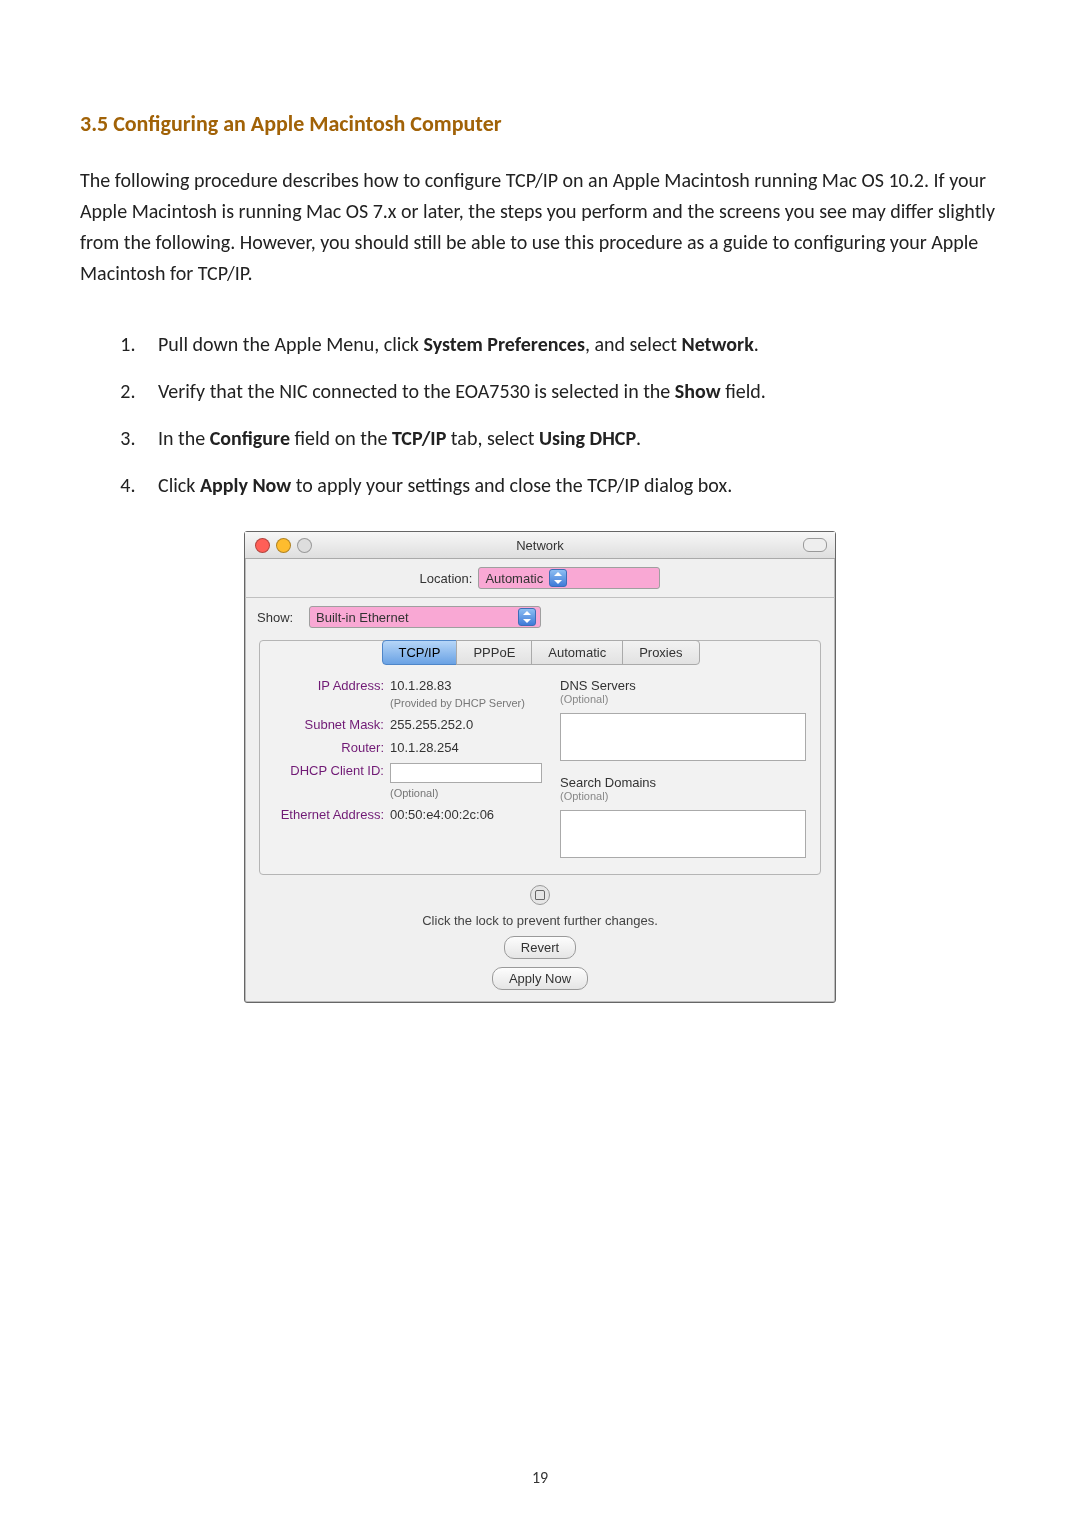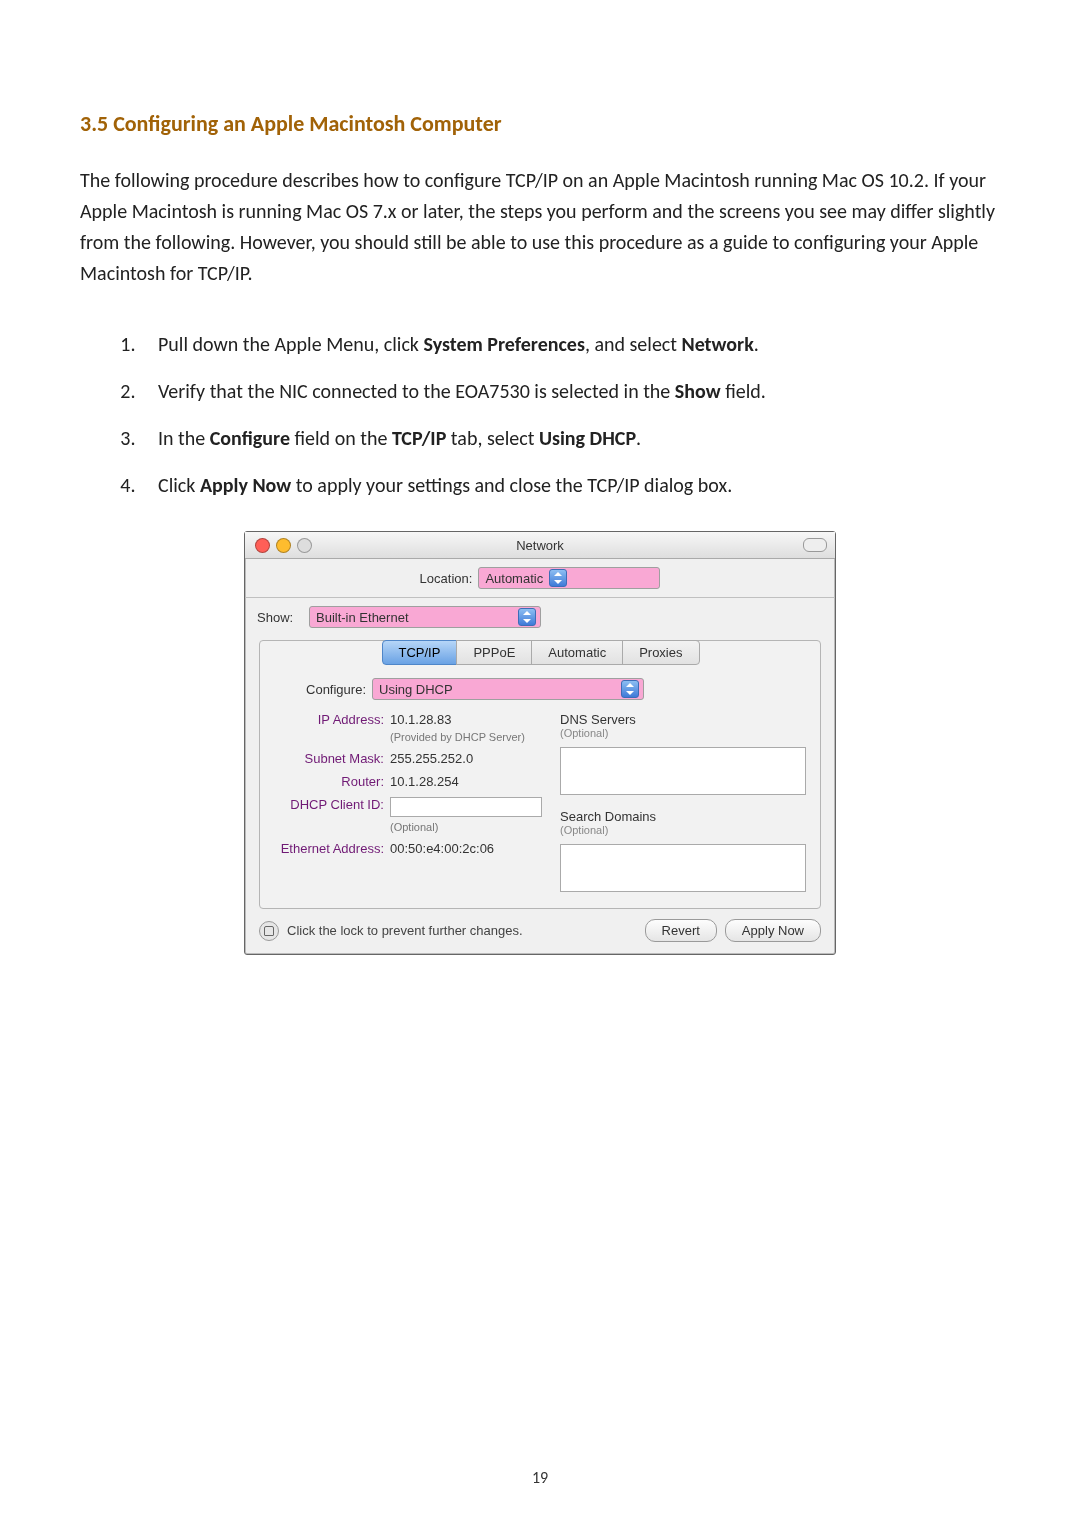--- a/index.html
+++ b/index.html
@@ -229,20 +229,21 @@
     color: #666;
     line-height: 1.3;
   }
   .example-block .ex-lab { display: inline-block; width: 54px; }
 
   .bottom-bar {
     display: flex;
     align-items: center;
     padding: 10px 14px 12px 14px;
     gap: 8px;
+    flex-direction: column;
   }
   .lock {
     width: 18px; height: 18px;
     border: 1px solid #999;
     border-radius: 50%;
     background: #e6e6e6;
     display: flex;
     align-items: center;
     justify-content: center;
   }
@@ -324,27 +325,20 @@
 
     <div class="tabs-wrap">
       <div class="tabs-header">
         <div class="tab tab-active">TCP/IP</div>
         <div class="tab">PPPoE</div>
         <div class="tab">Automatic</div>
         <div class="tab">Proxies</div>
       </div>
 
       <div class="tab-body">
-        <div class="configure-row">
-          <span class="label">Configure:</span>
-          <div class="aqua-select configure-select">
-            <span class="select-text" style="flex:1;">Using DHCP</span>
-            <span class="aqua-arrow"></span>
-          </div>
-        </div>
 
         <div class="left-col">
           <div class="kv">
             <span class="k">IP Address:</span>
             <span class="v">10.1.28.83</span>
           </div>
           <div class="sublabel">(Provided by DHCP Server)</div>
           <div class="kv">
             <span class="k">Subnet Mask:</span>
             <span class="v">255.255.252.0</span>

